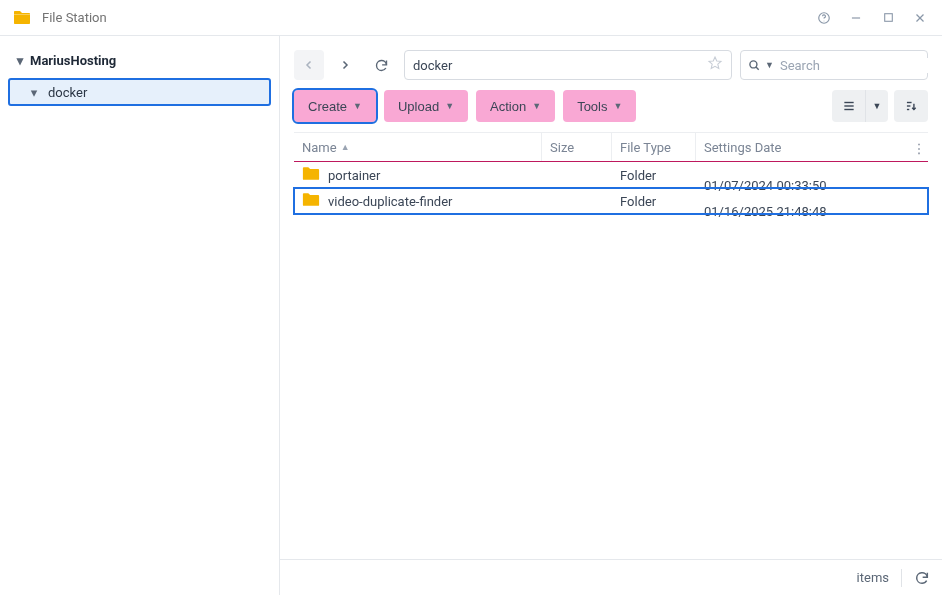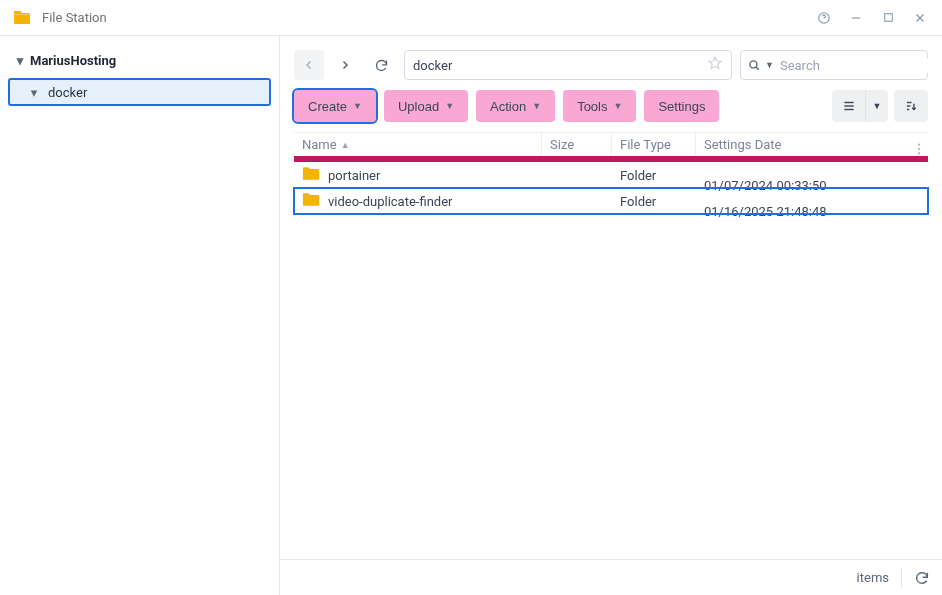--- a/index.html
+++ b/index.html
@@ -48,21 +48,21 @@
 .spacer { flex: 1; }
 .view-group { display: flex; align-items: center; gap: 6px; }
 .view-btn { height: 32px; border: none; border-radius: 4px; background: #eef0f2; display: flex; align-items: center; justify-content: center; color: #3b4656; cursor: pointer; }
 .view-split { display: flex; }
 .view-split .left { width: 34px; border-top-right-radius: 0; border-bottom-right-radius: 0; border-right: 1px solid #e0e3e7; }
 .view-split .right { width: 22px; border-top-left-radius: 0; border-bottom-left-radius: 0; }
 .view-single { width: 34px; }
 
 
 .table { flex: 1; display: flex; flex-direction: column; padding: 0 14px; }
-.thead { display: flex; align-items: center; height: 30px; border-top: 1px solid #eceef1; border-bottom: 6px solid #be185d; color: #7b8595; font-size: 13px; position: relative; }
+.thead { display: flex; align-items: center; height: 30px; border-top: 1px solid #eceef1; border-bottom: 1px solid #be185d; color: #7b8595; font-size: 13px; position: relative; }
 .th { padding-left: 8px; border-right: 1px solid #eceef1; height: 100%; display: flex; align-items: center; }
 .th.name { width: 248px; }
 .th.size { width: 70px; }
 .th.type { width: 84px; }
 .th.date { flex: 1; border-right: none; }
 .th .sort { font-size: 9px; margin-left: 4px; color: #9aa4b2; }
 .th-more { position: absolute; right: 0; top: 0; width: 18px; height: 30px; display: flex; align-items: center; justify-content: center; color: #7b8595; cursor: pointer; }
 
 .trow { display: flex; align-items: center; height: 26px; color: #3b4656; }
 .trow.selected { outline: 2px solid #1f6fe1; outline-offset: -1px; justify-content: center; }
@@ -177,23 +177,20 @@
         <span>Upload</span>
         <span class="caret">▼</span>
       </button>
       <button class="btn">
         <span>Action</span>
         <span class="caret">▼</span>
       </button>
       <button class="btn">
         <span>Tools</span>
         <span class="caret">▼</span>
-      </button>
-      <button class="btn">
-        <span>Settings</span>
       </button>
       <div class="spacer"></div>
       <div class="view-group">
         <div class="view-split">
           <button class="view-btn left">
             <svg width="16" height="14" viewBox="0 0 24 24" stroke="currentColor" stroke-width="2.4">
                 <line x1="4" y1="6" x2="20" y2="6"></line>
                 <line x1="4" y1="12" x2="20" y2="12"></line>
                 <line x1="4" y1="18" x2="20" y2="18"></line>
               </svg>

